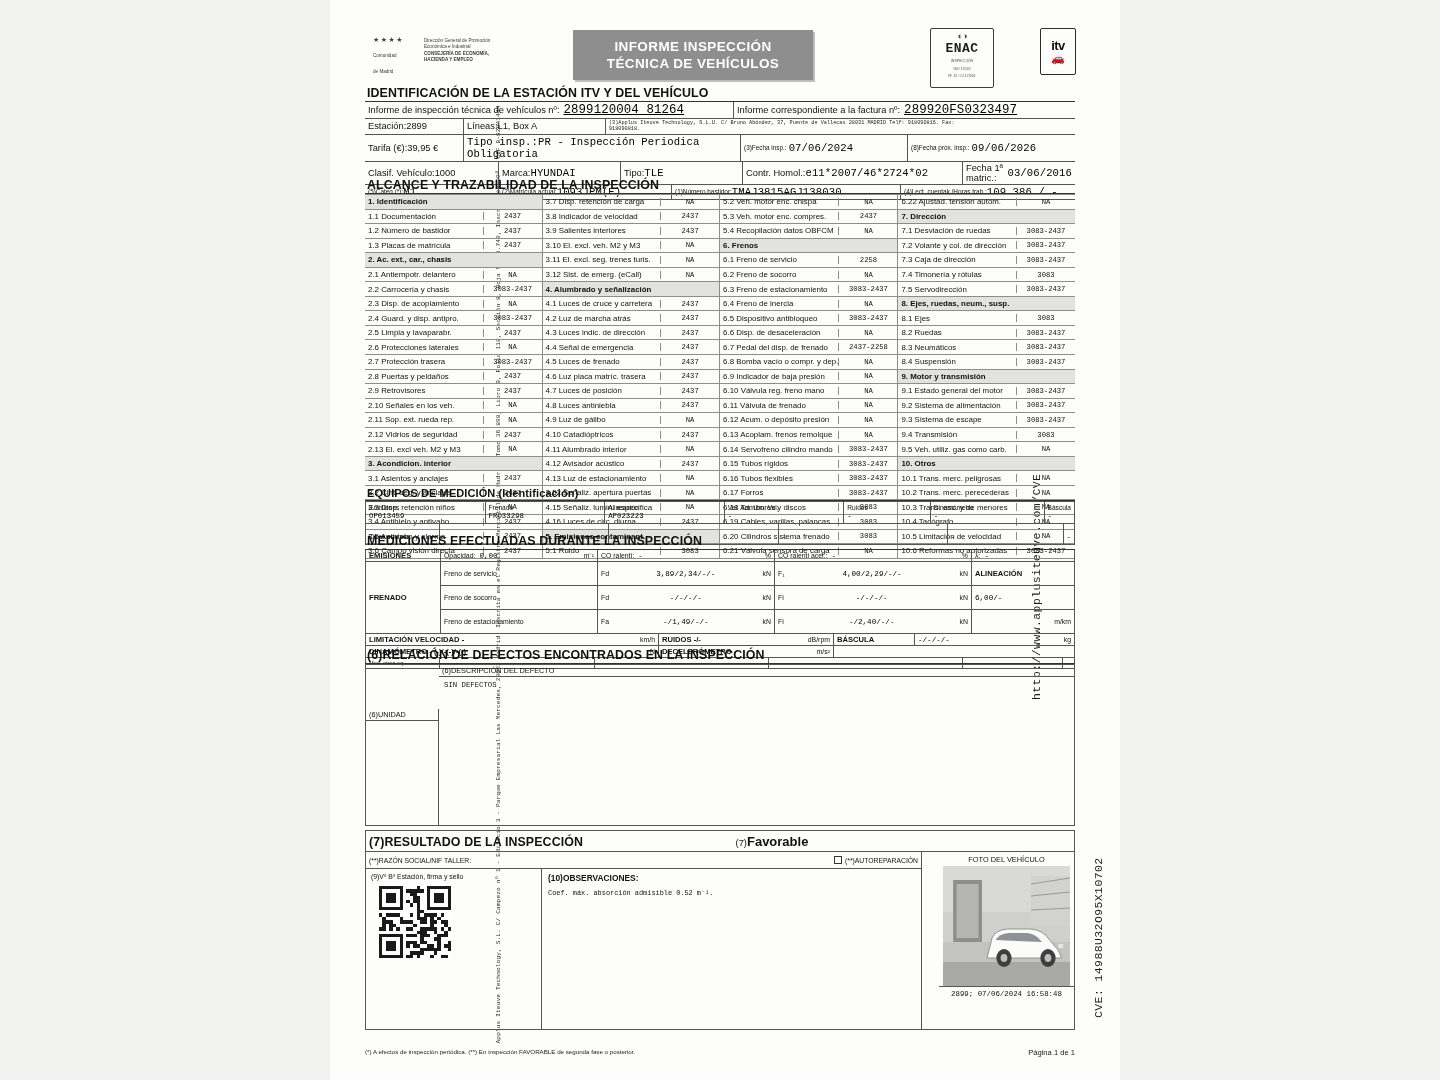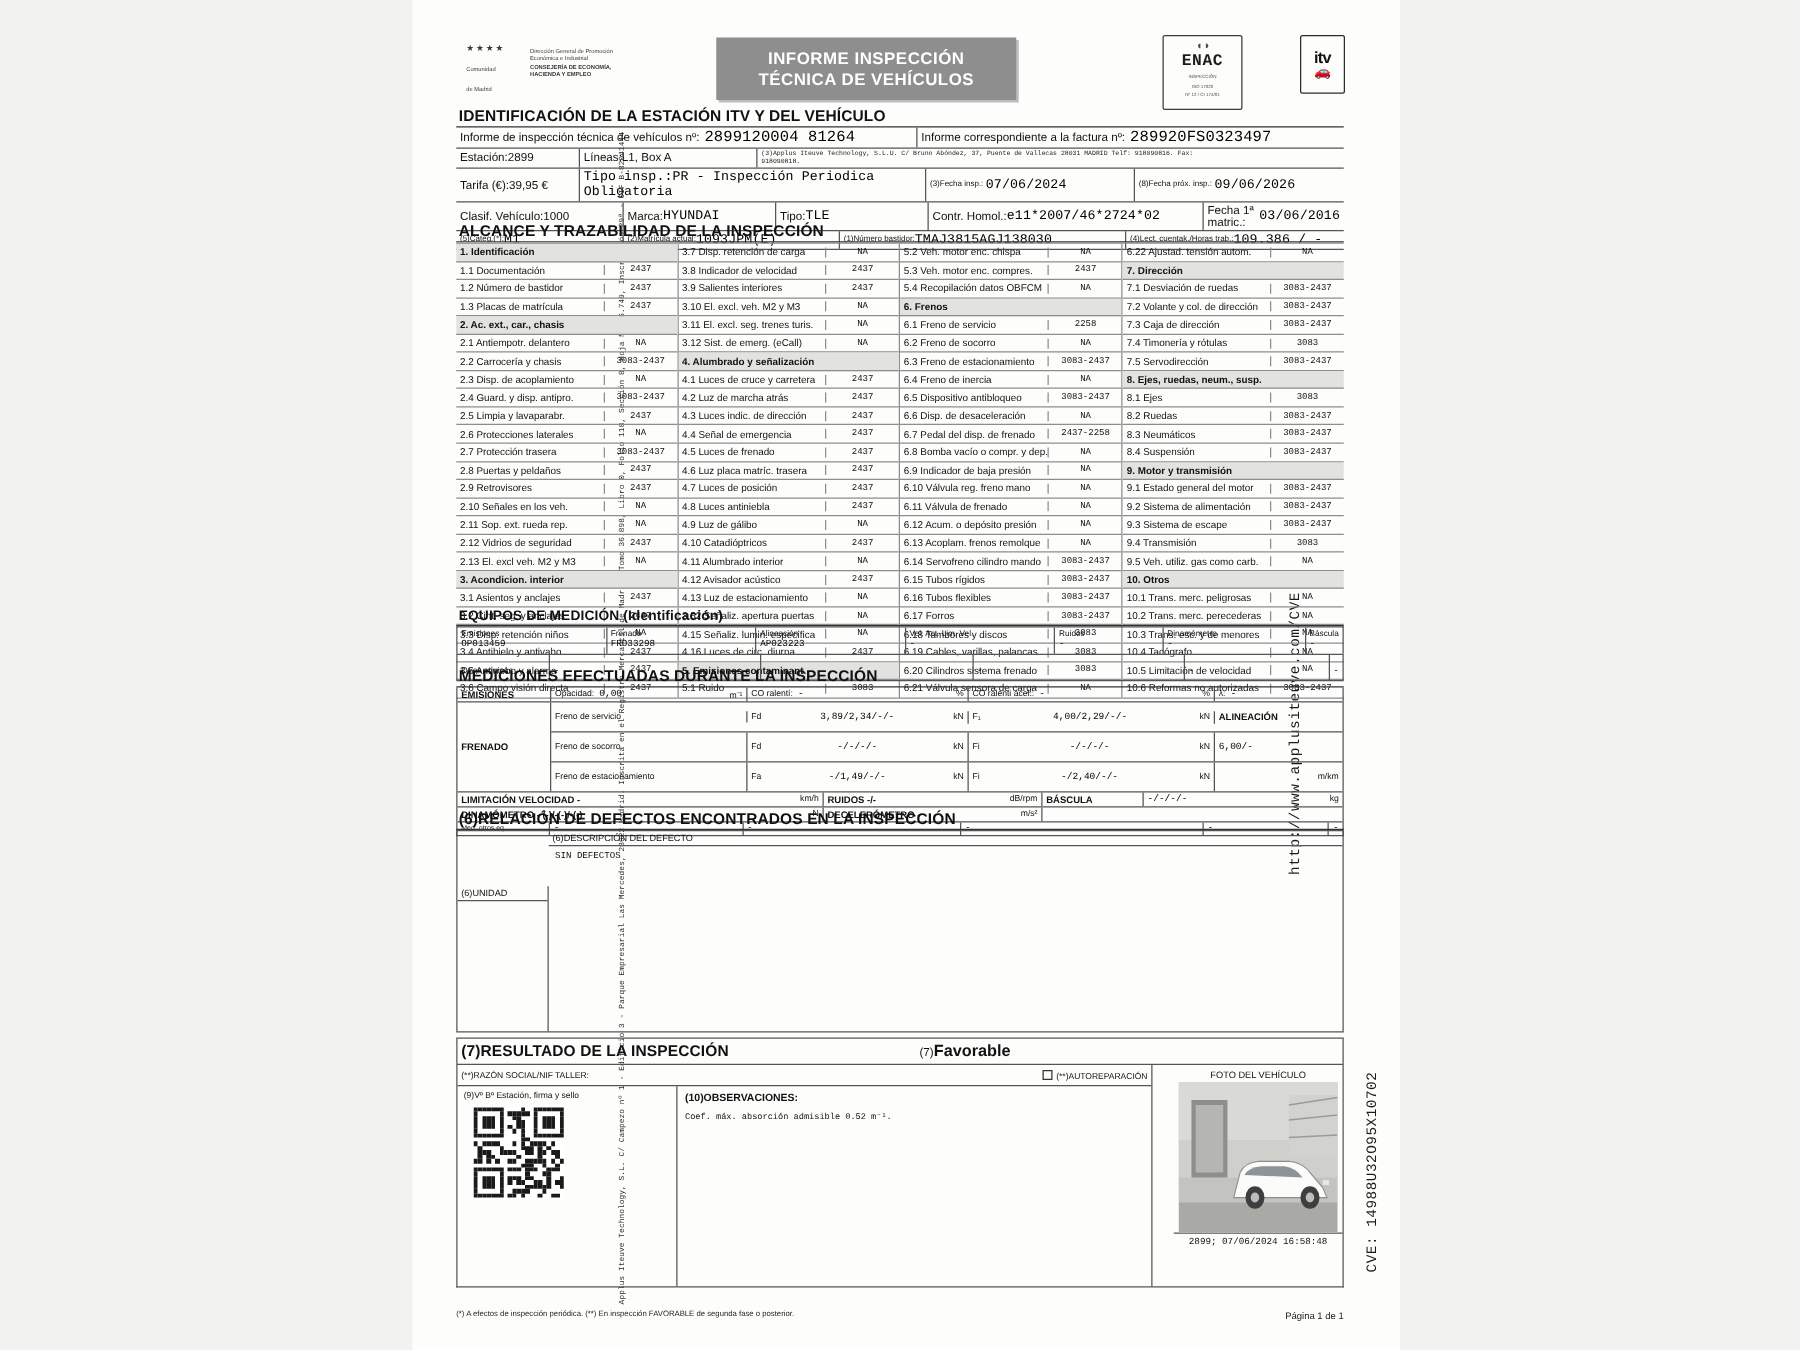--- a/index.html
+++ b/index.html
@@ -75,21 +75,21 @@
   }
   .sec.small{font-size:11px;}
   
   .idblk{position:absolute;left:35px;top:86px;width:710px;}
   .row{display:flex;border-bottom:.9px solid #555;align-items:stretch;}
   .row:first-of-type{border-top:.9px solid #555;}
   .cell{border-right:.9px solid #555;padding:1px 3px;display:flex;align-items:center;}
   .cell:last-child{border-right:none;}
   .lbl{font-size:9.3px;color:#111;}
   .val{font-family:"Liberation Mono", monospace;font-size:10.6px;color:#000;letter-spacing:.1px;}
-  .val.big{font-size:12.4px;}
+  .val.big{font-size:12.4px;text-decoration:underline;}
   .tiny{font-size:5.2px;font-family:"Liberation Mono", monospace;line-height:6.3px;color:#222;}
   .lbl-s{font-size:6.4px;color:#111;}
   
   .alcance{position:absolute;left:35px;top:178px;width:710px;}
   .acols{display:flex;}
   .acol{width:25%;}
   .arow{display:flex;border-bottom:.7px solid #8d8d8d;height:13.55px;align-items:center;}
   .acol{border-right:.7px solid #8d8d8d;}
   .acol:last-child{border-right:none;}
   .acol .arow:first-child{border-top:.7px solid #8d8d8d;}
@@ -762,21 +762,21 @@
           <span class="m-sm">λ:</span>
           <span class="m-v" style="margin-left:4px;">-</span>
         </div>
       </div>
 
       <div class="m-row" style="border-bottom:none;">
         <div class="m-c" style="width:68px;">
               <span class="m-lb">FRENADO</span>
             </div>
         <div style="flex:1;" id="freno-rows">
-              <div class="m-row" style="height: 23px; align-items: center;">
+              <div class="m-row" style="height: 23px;">
                 <div class="m-c" style="width:150px;">
                   <span class="m-sm">Freno de servicio</span>
                 </div>
                 <div class="m-c" style="width:170px;">
                   <span class="m-sm">Fd</span>
                   <span class="m-v" style="margin:0 auto;">3,89/2,34/-/-</span>
                   <span class="m-sm">kN</span>
                 </div>
                 <div class="m-c" style="width:190px;">
                   <span class="m-sm">F₁</span>

